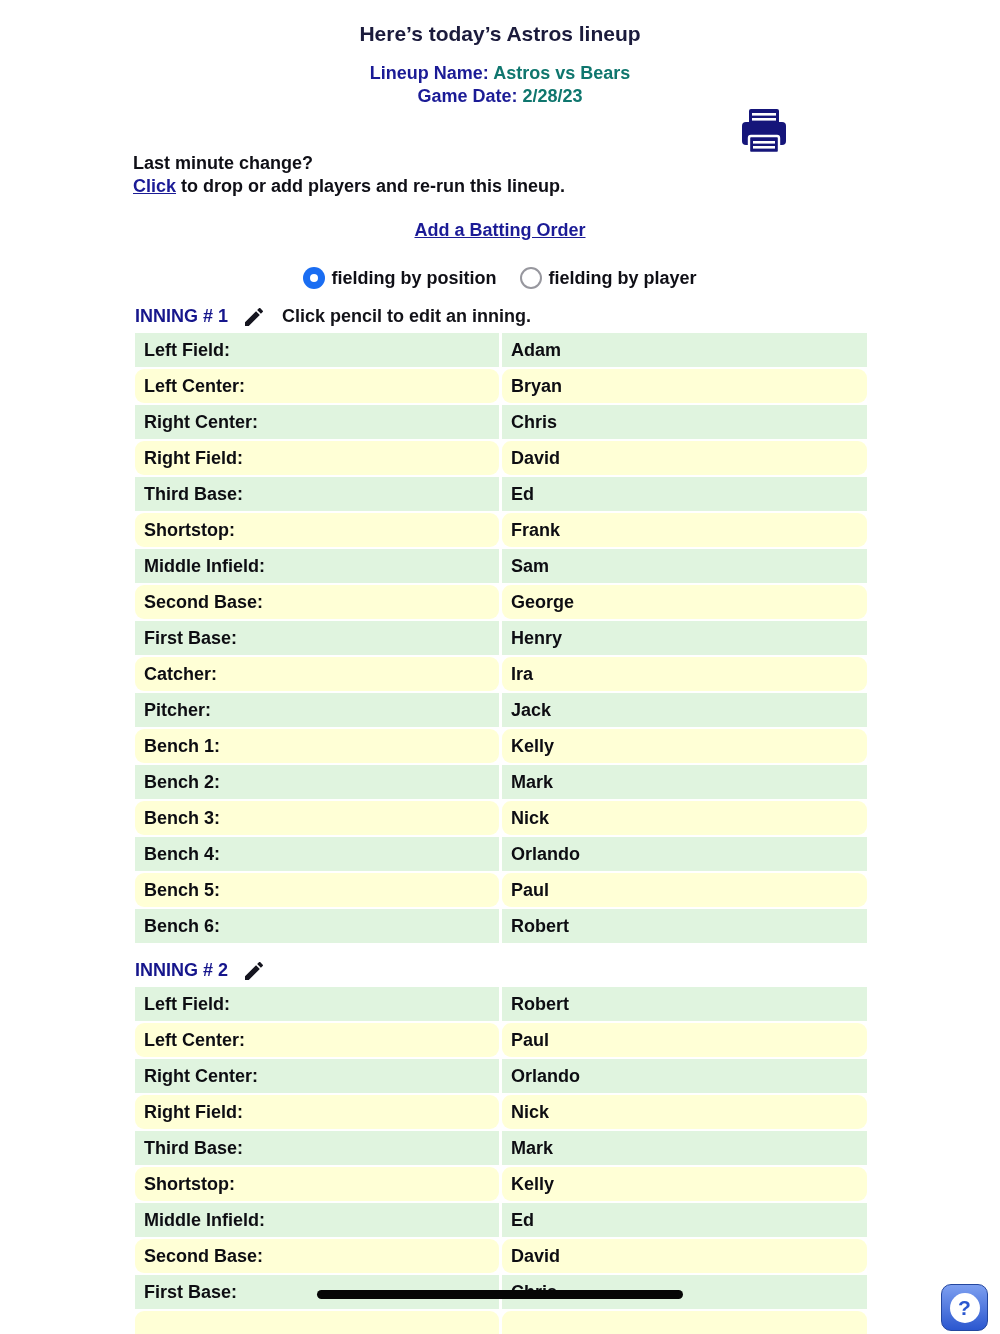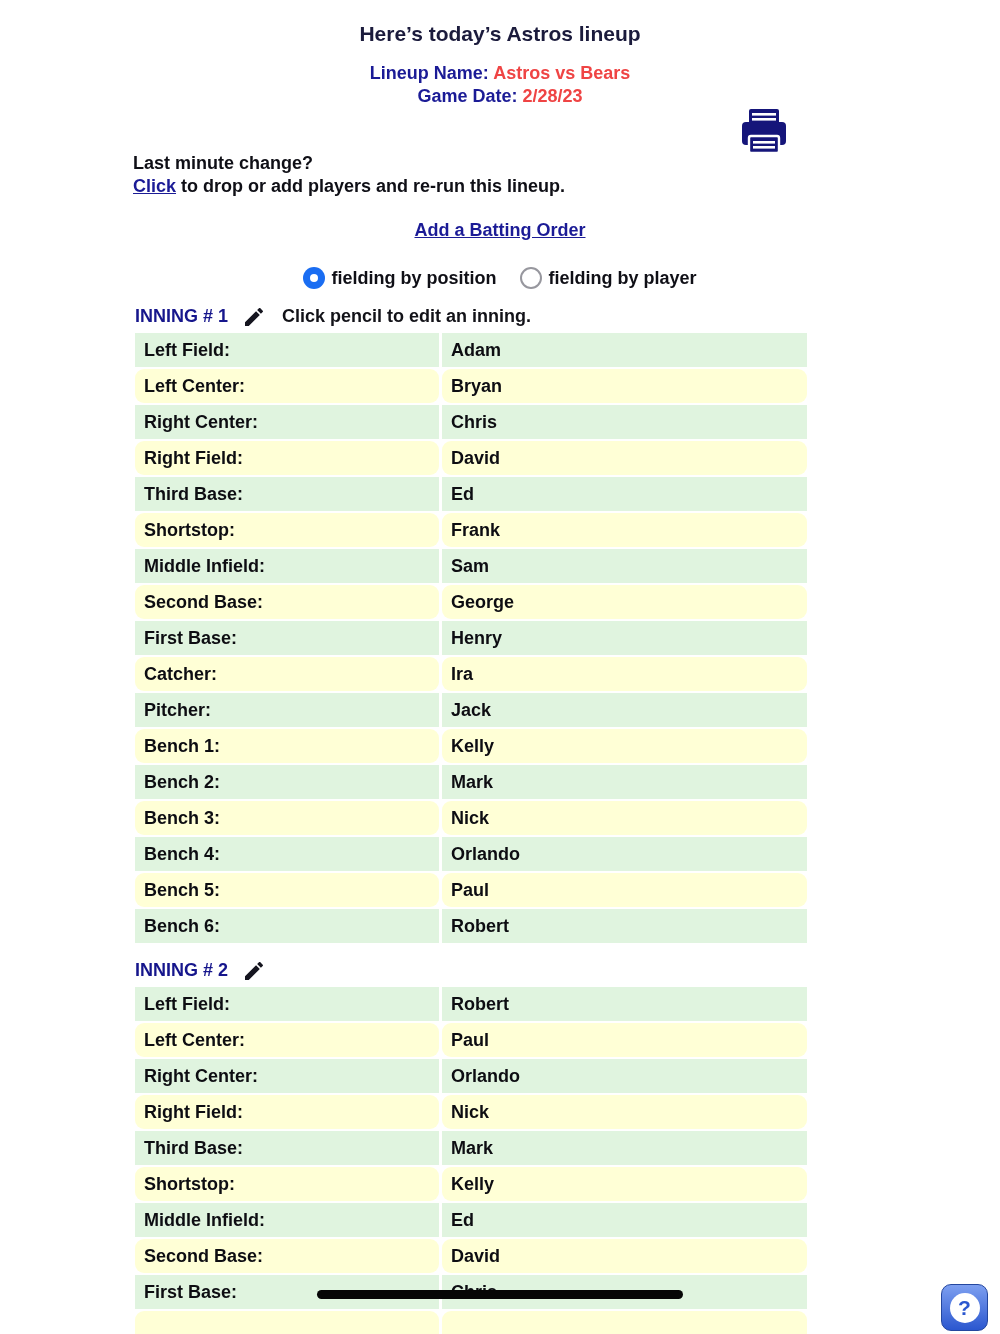--- a/index.html
+++ b/index.html
@@ -18,21 +18,21 @@
     font-size:21px;
     color:#1b1b3c;
   }
   .lineup-info {
     margin-top:16px;
     text-align:center;
     font-size:18px;
     line-height:23px;
   }
   .lbl { color:#1b1b96; }
-  .val { color:#ef4444; }
+  .val { color:#0f766e; }
   .print-btn {
     position:absolute;
     top:105px; left:738px;
     width:52px; height:52px;
     cursor:pointer;
   }
   .change-note {
     margin:44px 16px 0 133px;
     font-size:18px;
     line-height:23px;
@@ -97,21 +97,21 @@
   .lineup-table { width:732px; }
   .row { display:flex; gap:3px; margin-bottom:2px; }
   .cell {
     height:34px;
     display:flex;
     align-items:center;
     padding-left:9px;
     font-size:18px;
     color:#0d0d12;
   }
-  .cell.pos { width:304px; }
+  .cell.pos { width:364px; }
   .cell.player { width:365px; }
   .row.green .cell { background:#e0f4df; }
   .row.yellow .cell { background:#ffffd6;border-radius:9px; }
   .scrollbar {
     position:absolute;
     left:317px; top:1290px;
     width:366px; height:9px;
     border-radius:5px;
     background:#060606;
     z-index:5;

